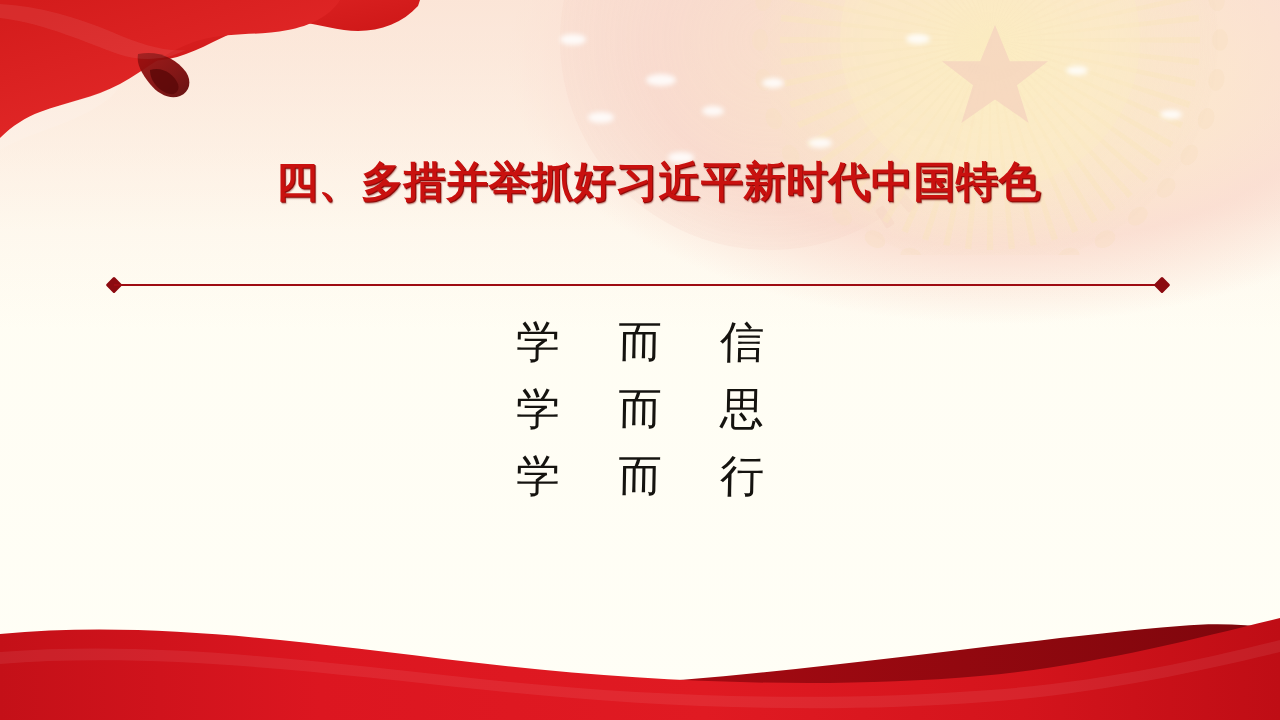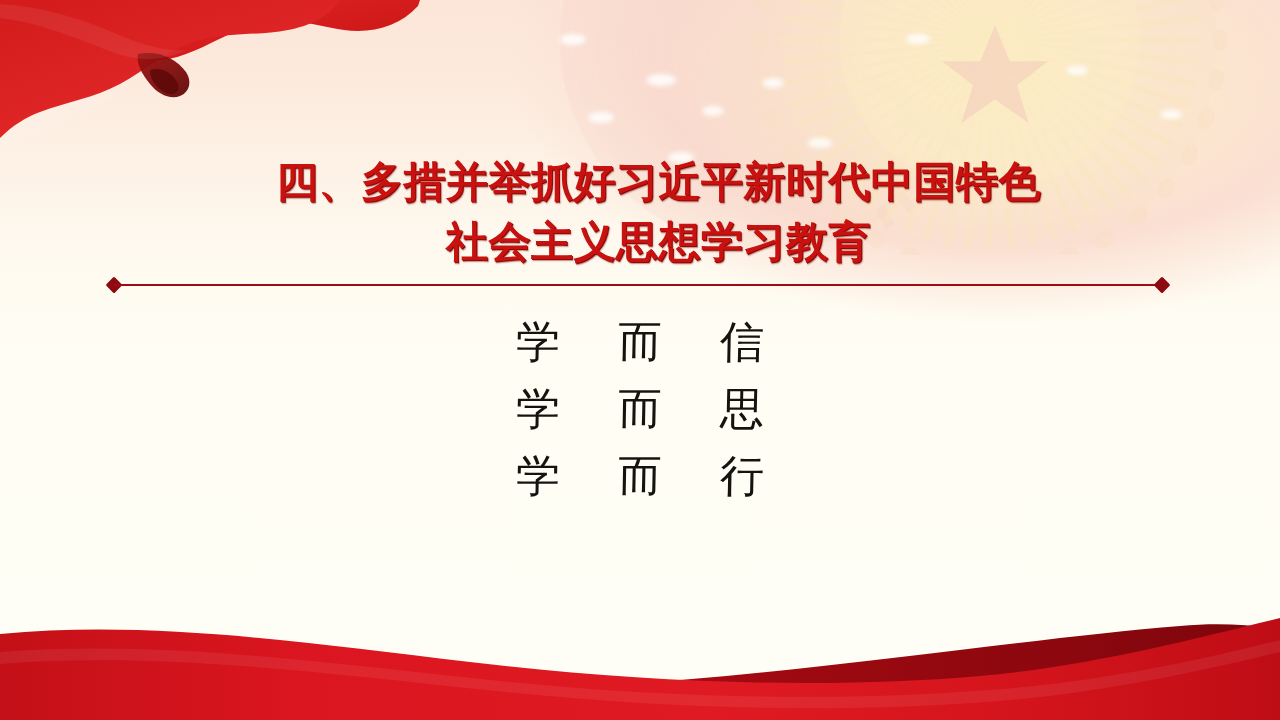--- a/index.html
+++ b/index.html
@@ -471,21 +471,20 @@
                C1090,76 1190,50 1280,28 L1280,130 L0,130 Z" fill="url(#waveTop)"></path>
 
       <path d="M0,62 C160,50 320,72 490,90 C660,108 830,112 990,100
                C1100,92 1200,70 1280,50 L1280,62 C1196,82 1096,104 986,112
                C826,124 656,118 486,100 C316,82 156,62 0,74 Z" fill="#ffffff" opacity="0.07"></path>
     </svg>
   </div>
 
   <div class="title">
     <span class="title-line">四、多措并举抓好习近平新时代中国特色</span>
-    <span class="title-line">社会主义思想学习教育</span>
   </div>
 
   <div class="divider">
     <span class="dia left"></span>
     <span class="rule"></span>
     <span class="dia right"></span>
   </div>
 
   <div class="body-lines">
     <span class="calli-line">学 而 信</span>

